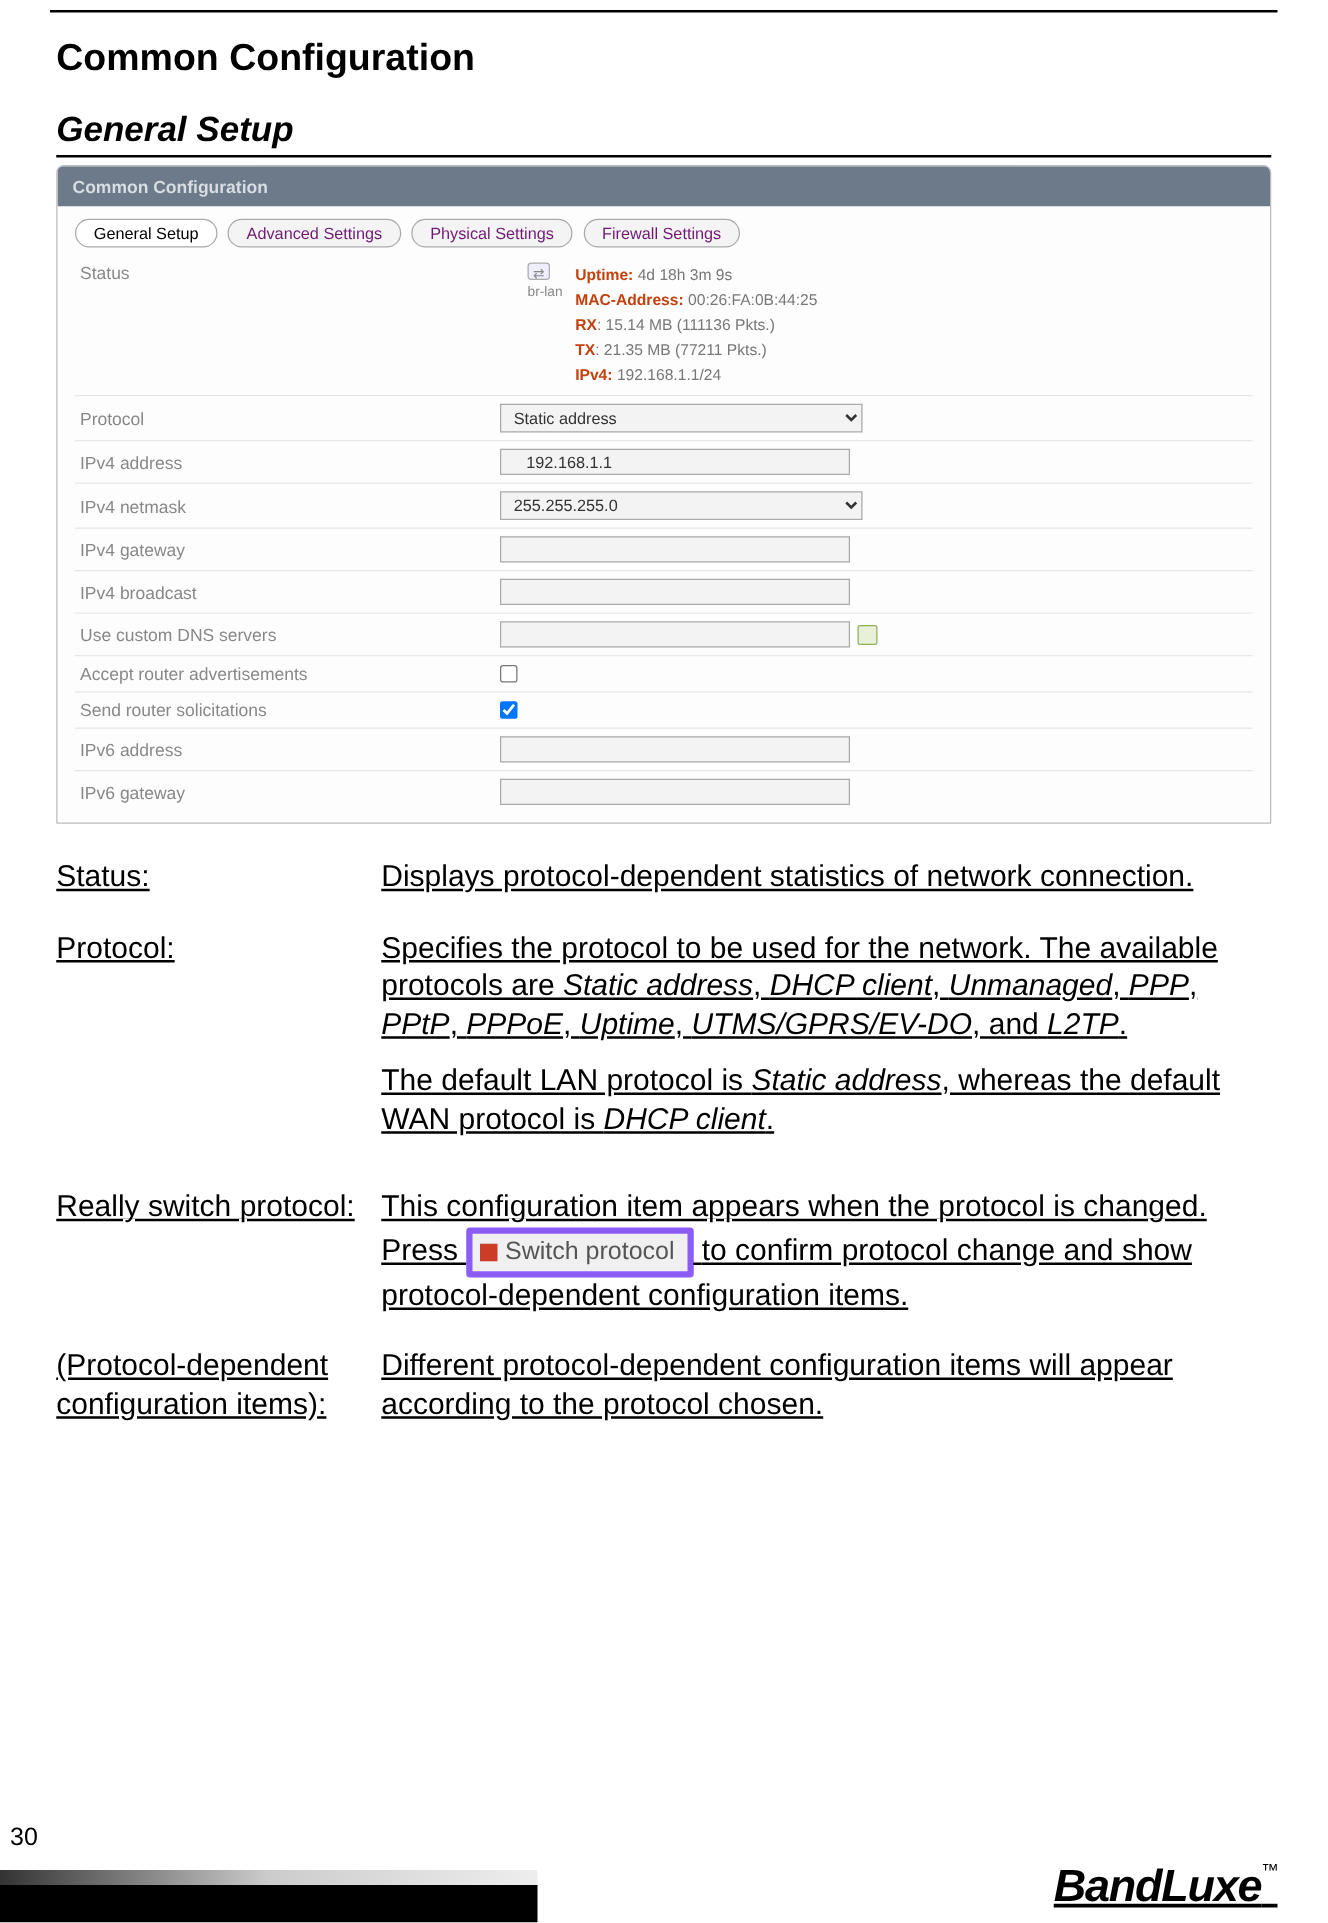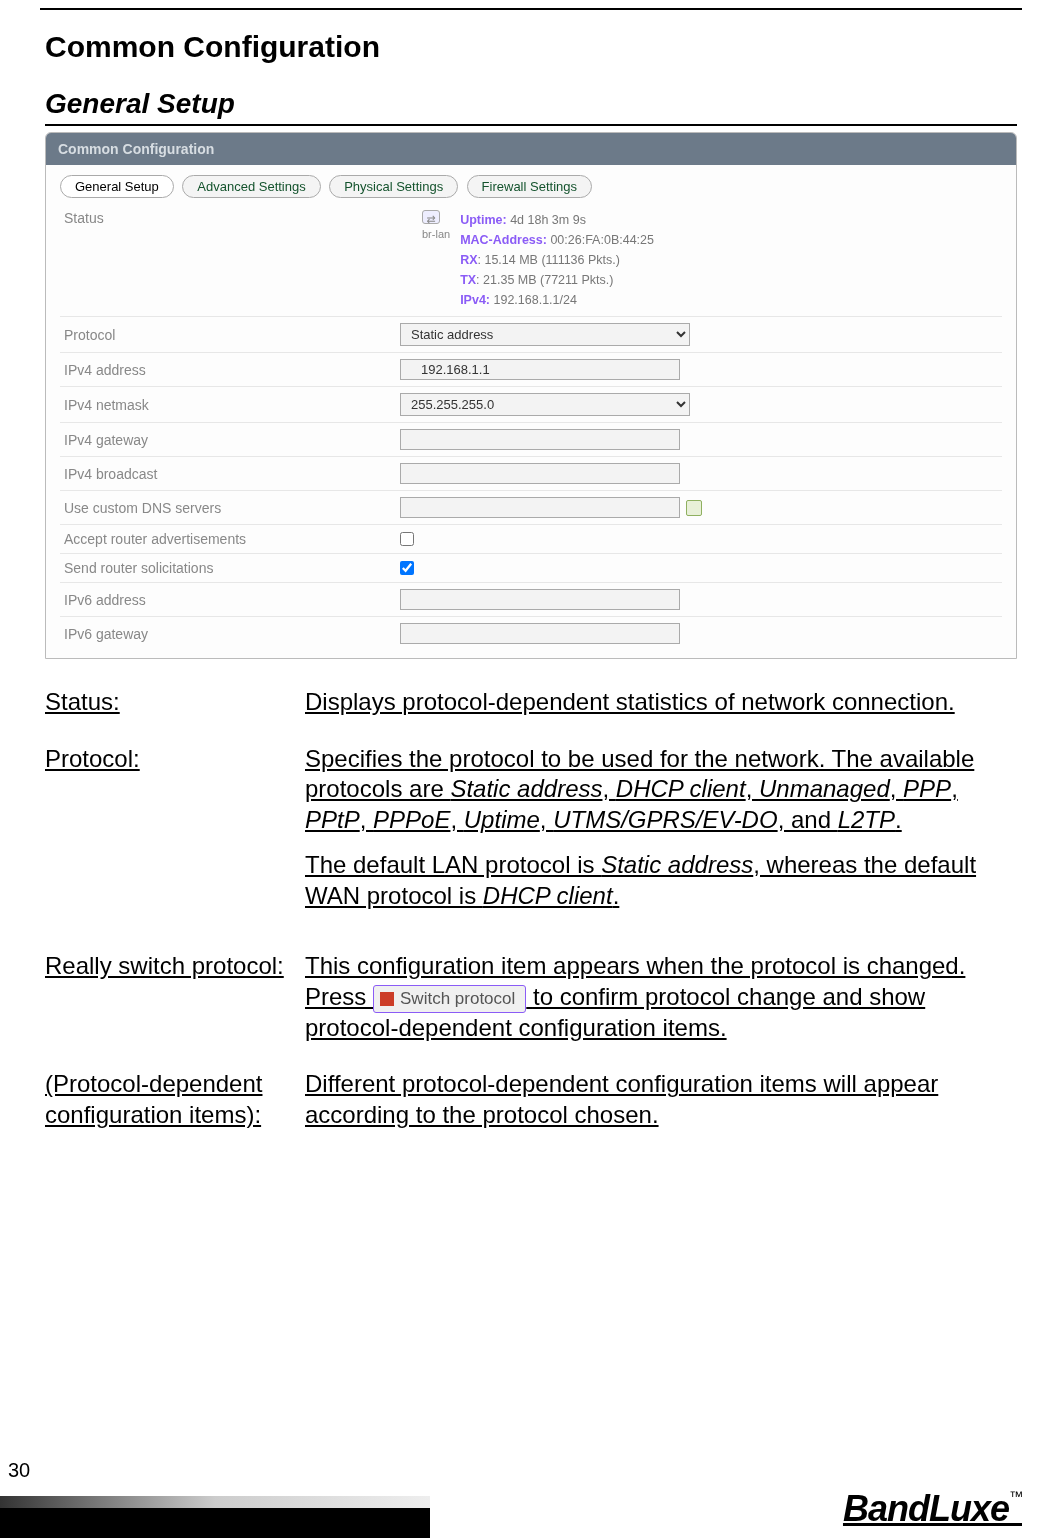--- a/index.html
+++ b/index.html
@@ -42,21 +42,21 @@
   }
   .panel-body { padding: 10px 14px 8px 14px; }
   .tab-row { margin-bottom: 6px; }
   .tab {
     display: inline-block;
     font-size: 13px;
     padding: 3px 14px;
     border: 1px solid #aaa;
     border-radius: 12px;
     margin-right: 4px;
-    color: #14532d;
+    color: #701a75;
     background: #f4f4f4;
   }
   .tab.active { color: #000; background: #fff; }
   .field-row {
     border-top: 1px solid #e7e7e7;
     display: flex;
     align-items: center;
     padding: 6px 0;
     font-size: 14px;
     color: #888;
@@ -67,21 +67,21 @@
   .status-block {
     display: flex;
     align-items: flex-start;
     gap: 10px;
     font-size: 12.5px;
     color: #777;
     line-height: 1.6;
     margin-left: 22px;
   }
   .status-iconcol { text-align: center; color: #888; font-size: 11px; }
-  .status-text b { color: #8b5cf6; font-weight: bold; }
+  .status-text b { color: #c2410c; font-weight: bold; }
   .text-input, .select-input {
     font-family: inherit;
     font-size: 13px;
     padding: 2px 6px;
     border: 1px solid #aaa;
     background: #f3f3f3;
     color: #333;
   }
   .text-input { width: 280px; padding-left: 20px; }
   .select-input { width: 290px; }
@@ -94,23 +94,23 @@
   .descs { margin: 28px 45px 0 45px; font-size: 24px; line-height: 1.28; text-decoration: underline; }
   .desc-row { display: flex; margin-bottom: 26px; }
   .desc-term { width: 260px; flex-shrink: 0; }
   .desc-def { flex: 1; }
   .desc-def p { margin-bottom: 14px; }
   .desc-def em { font-style: italic; }
   .switch-btn {
     display: inline-flex;
     align-items: center;
     gap: 6px;
-    border: 1px solid #8b5cf6;
+    border: 5px solid #8b5cf6;
     background: #f0f0f0;
-    font-size: 17px;
+    font-size: 20px;
     padding: 2px 10px 2px 6px;
     border-radius: 3px;
     vertical-align: middle;
     color: #555;
   }
   .switch-btn .sq {
     width: 14px; height: 14px; background: #cc3d28; display: inline-block;
   }
   
   .footer {

